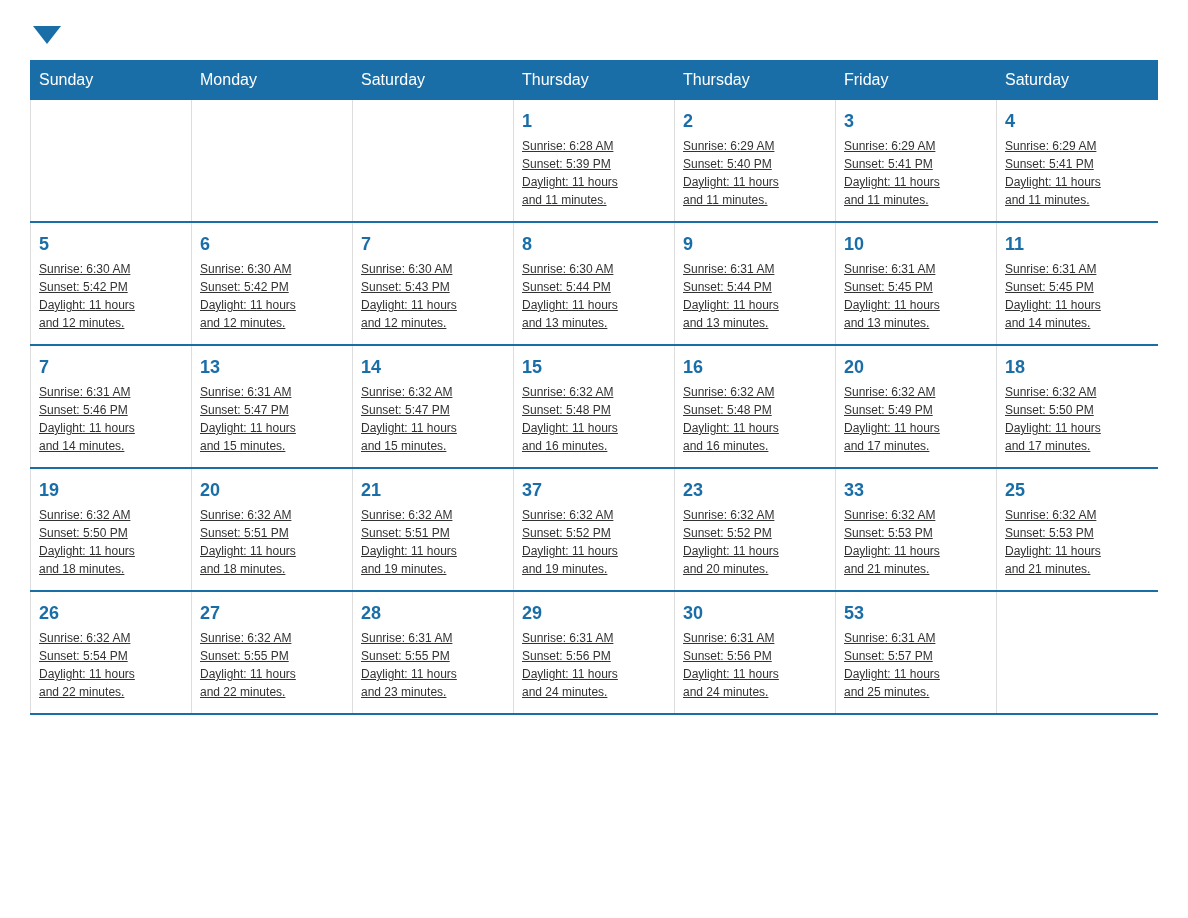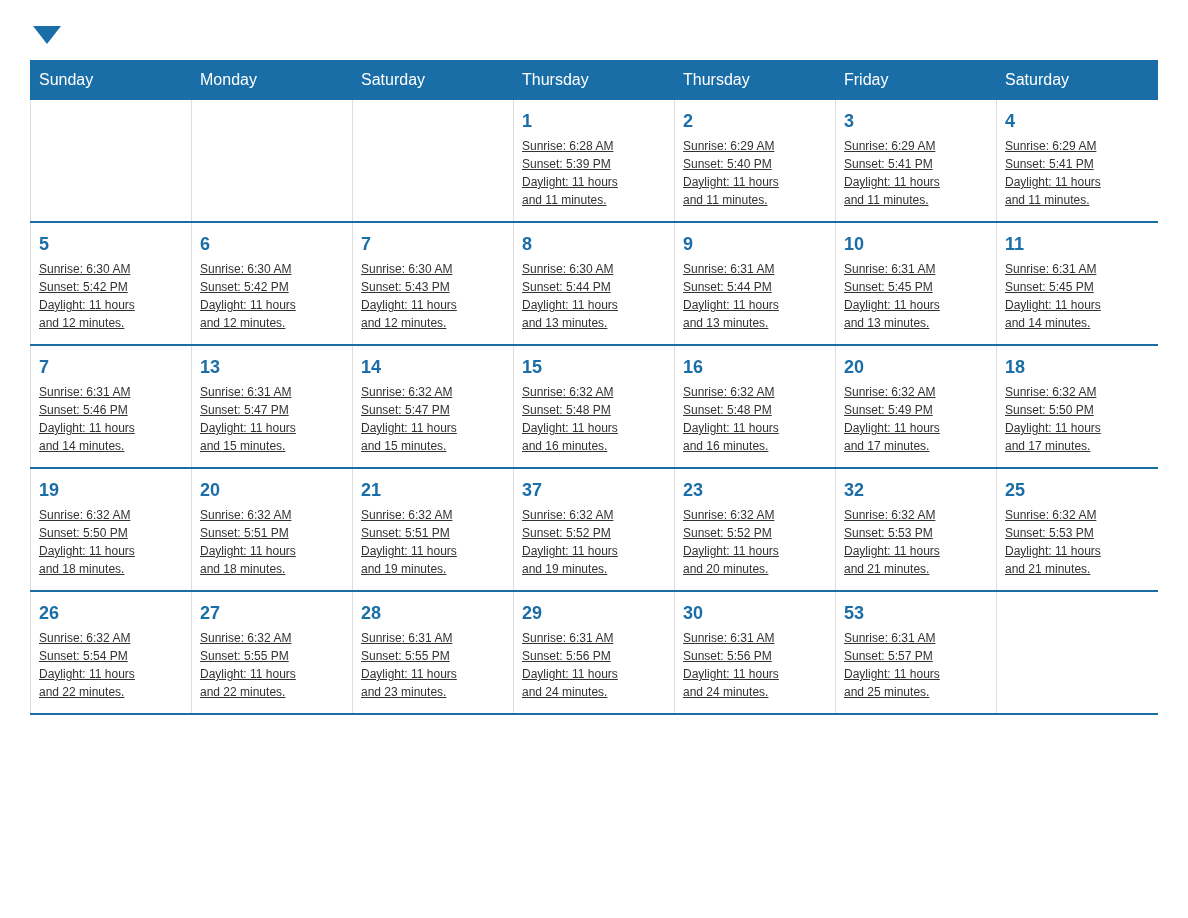--- a/index.html
+++ b/index.html
@@ -302,21 +302,21 @@
 and 19 minutes.</div>
         </td>
         <td>
           <span class="day-number">23</span>
           <div class="day-info" style="white-space: pre-line;">Sunrise: 6:32 AM
 Sunset: 5:52 PM
 Daylight: 11 hours
 and 20 minutes.</div>
         </td>
         <td>
-          <span class="day-number">32</span>
+          <span class="day-number">33</span>
           <div class="day-info" style="white-space: pre-line;">Sunrise: 6:32 AM
 Sunset: 5:53 PM
 Daylight: 11 hours
 and 21 minutes.</div>
         </td>
         <td>
           <span class="day-number">25</span>
           <div class="day-info" style="white-space: pre-line;">Sunrise: 6:32 AM
 Sunset: 5:53 PM
 Daylight: 11 hours

